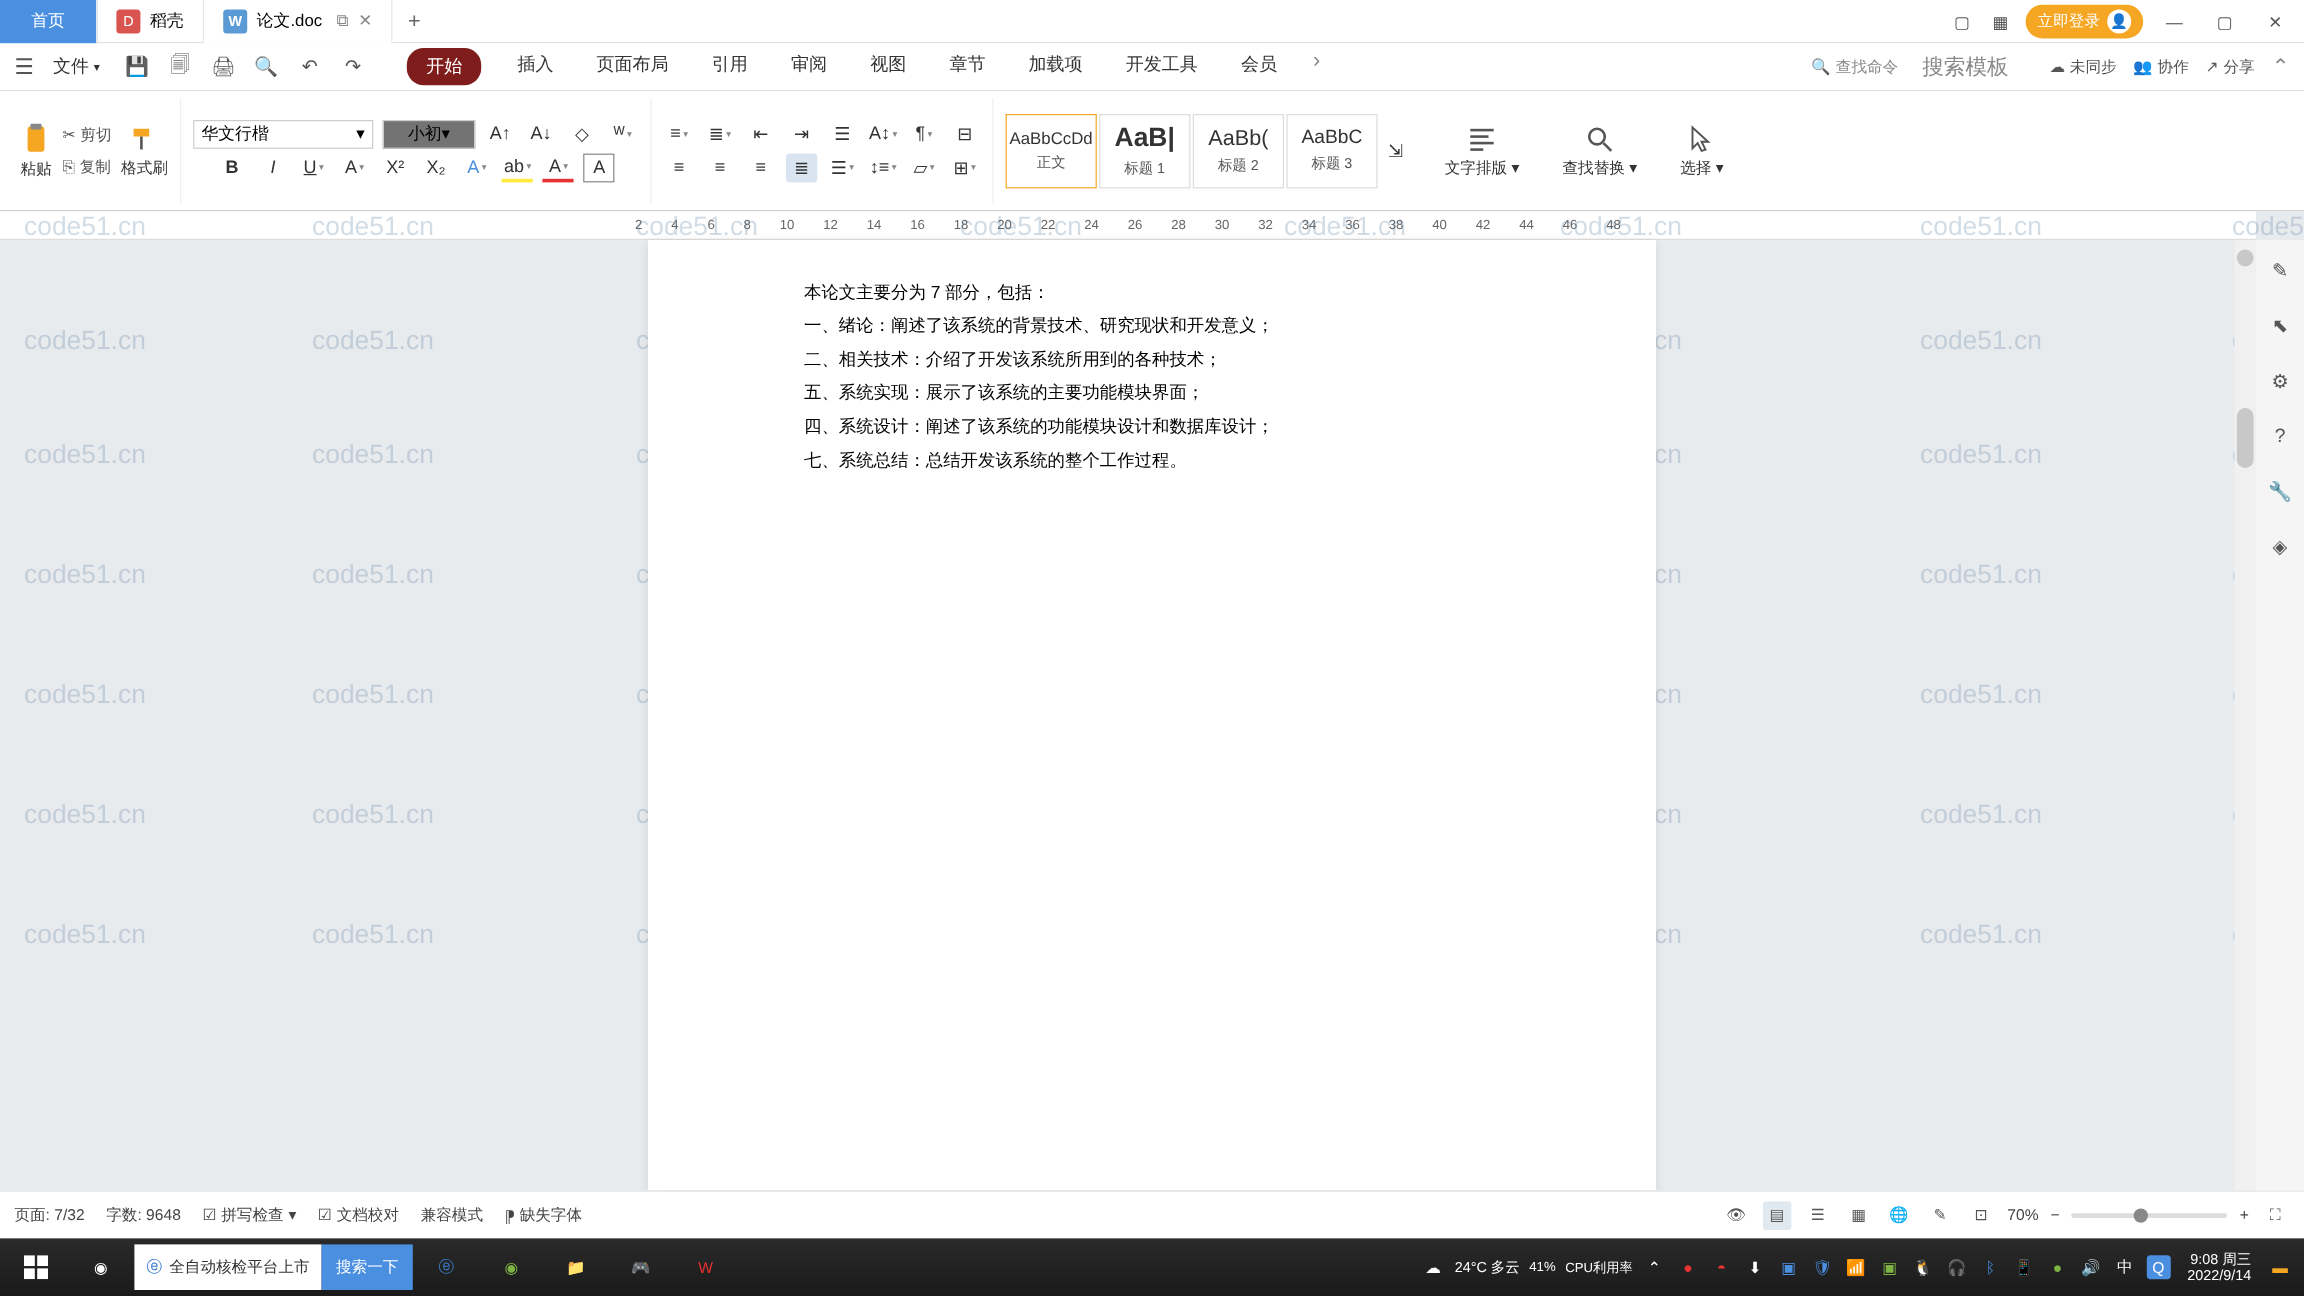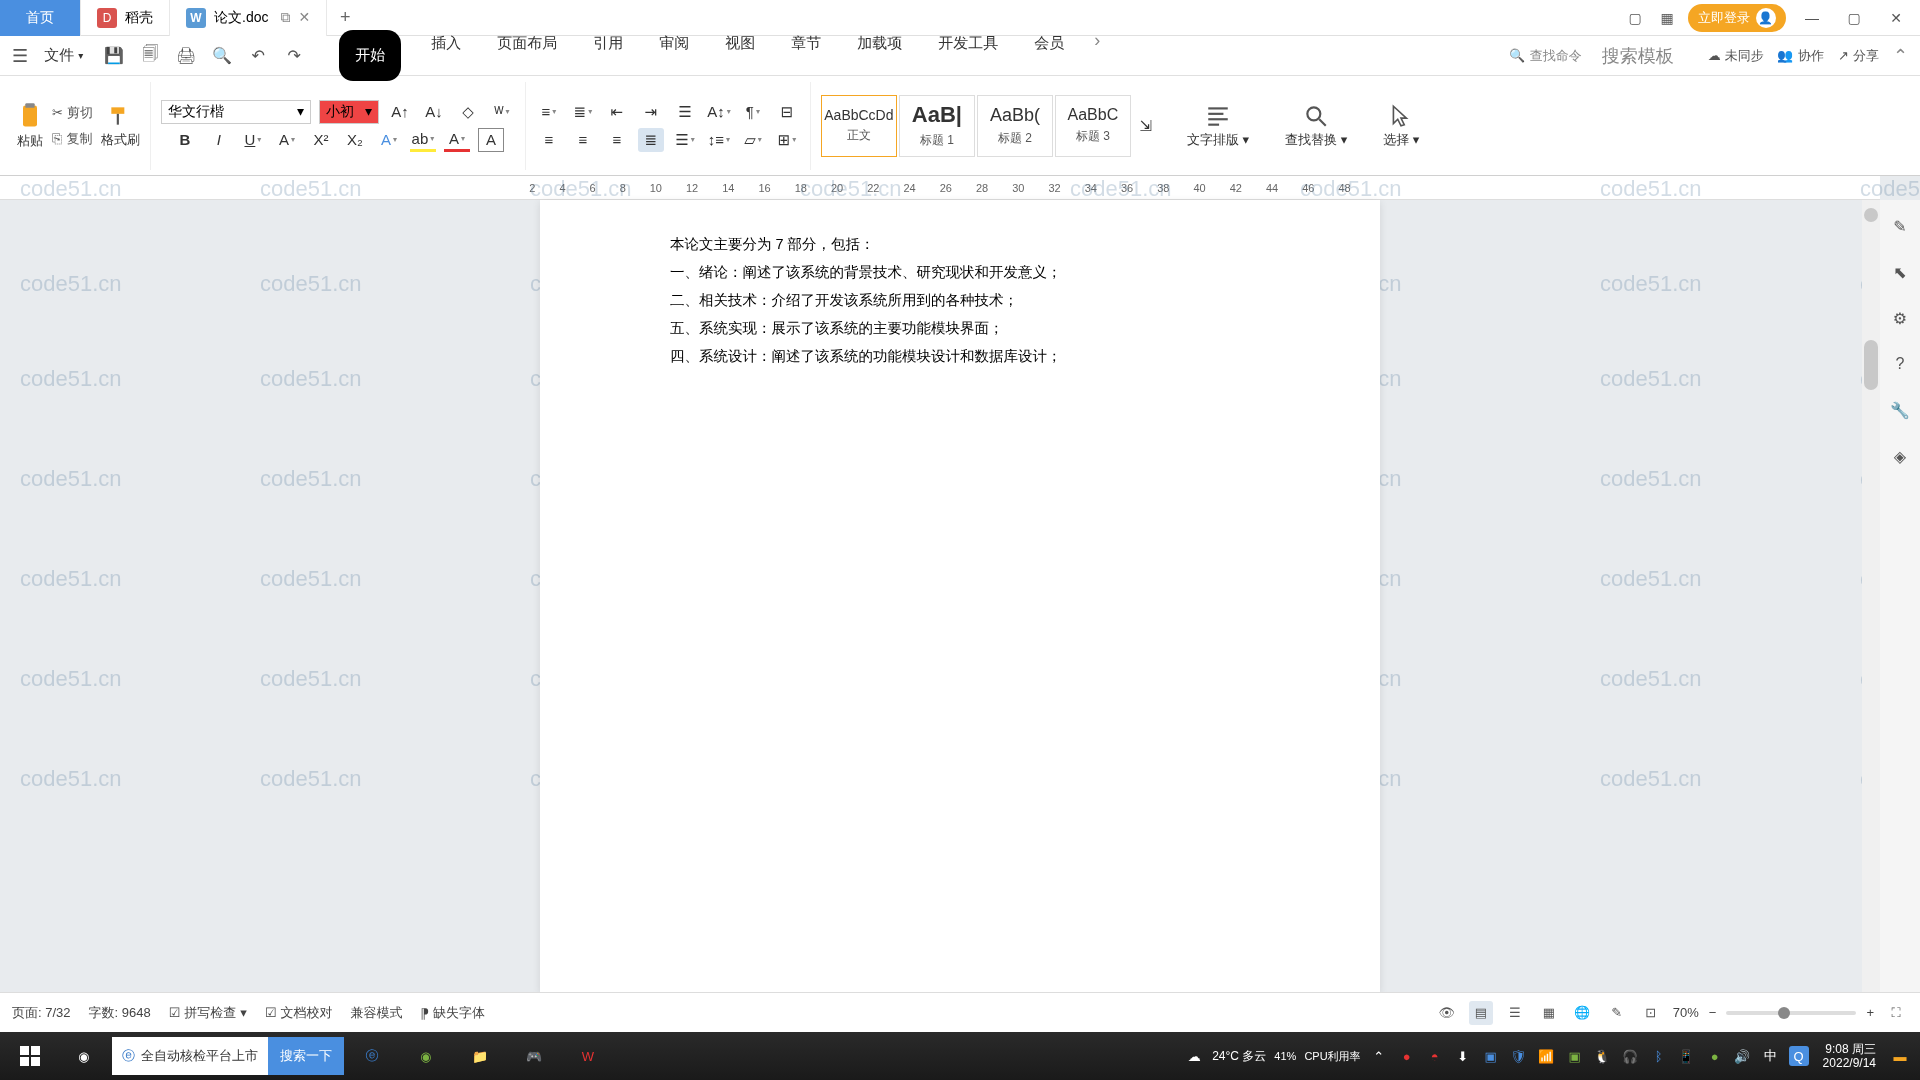--- a/index.html
+++ b/index.html
@@ -19,37 +19,37 @@
 .login-pill .avatar { width: 20px; height: 20px; background: #fff; border-radius: 50%; display:flex;align-items:center;justify-content:center;color:#f5a623;font-size:12px; }
 .win-btn { width: 32px; height: 28px; display: flex; align-items: center; justify-content: center; color: #555; cursor: pointer; font-size: 14px;}
 
 .menubar { height: 40px; background: #fff; display: flex; align-items: center; padding: 0 12px; border-bottom: 1px solid #e0e0e0; gap: 4px; }
 .hamburger { font-size: 18px; color: #555; margin-right: 8px; cursor:pointer; }
 .file-menu { font-size: 15px; color: #333; cursor: pointer; padding: 0 4px; display:flex;align-items:center;gap:4px; }
 .quick-icons { display: flex; gap: 14px; margin-left: 12px; margin-right: 20px; }
 .quick-icons .qi { width: 22px; height: 22px; display:flex;align-items:center;justify-content:center; color: #555; cursor:pointer; font-size:16px; }
 .ribbon-tabs { display: flex; gap: 24px; margin-left: 10px; font-size: 15px; }
 .ribbon-tab { color: #333; cursor: pointer; padding: 4px 6px; }
-.ribbon-tab.active { background: #000000; color: #fff; border-radius: 14px; padding: 16px 16px; }
+.ribbon-tab.active { background: #7f1d1d; color: #fff; border-radius: 14px; padding: 6px 16px; }
 .menubar-right { margin-left: auto; display: flex; align-items: center; gap: 14px; font-size: 14px; color: #555; }
 .search-cmd { display:flex;align-items:center;gap:4px;color:#888;font-size:13px; }
 .search-tpl { padding: 2px 6px; color: #888; font-size: 18px; }
 .caret { font-size: 18px; color: #888; cursor:pointer; }
 
 .ribbon { height: 100px; background: #fff; display: flex; align-items: center; padding: 0 6px; border-bottom: 1px solid #d0d0d0; }
 .ribbon-group { display: flex; flex-direction: column; align-items: center; padding: 0 10px; gap: 4px; border-right: 1px solid #efefef; height: 88px; justify-content: center;}
 .ribbon-group.noborder{border-right:none;}
 .rg-row { display: flex; align-items: center; gap: 8px; }
 .rg-label { font-size: 13px; color: #333; }
 .paste-big { display:flex;flex-direction:column;align-items:center;gap:2px;cursor:pointer; }
 .paste-big svg{width:28px;height:28px;}
 .small-btn { display:flex;align-items:center;gap:4px;font-size:13px;color:#555;cursor:pointer; }
 .fmt-brush{display:flex;flex-direction:column;align-items:center;gap:2px;cursor:pointer;}
 .font-select{border:1px solid #ccc;padding:2px 6px;font-size:14px;background:#fff;min-width:150px;display:flex;justify-content:space-between;cursor:pointer;}
-.size-select{border:1px solid #ccc;padding:2px 6px;font-size:14px;background:#ef4444;min-width:60px;display:flex;justify-content:space-between;cursor:pointer;}
+.size-select{border:1px solid #ccc;padding:2px 20px;font-size:14px;background:#737373;min-width:60px;display:flex;justify-content:space-between;cursor:pointer;}
 .fmt-btn{width:26px;height:24px;display:flex;align-items:center;justify-content:center;font-size:15px;cursor:pointer;color:#333;}
 .fmt-btn.dd::after{content:"▾";font-size:8px;margin-left:2px;color:#888;}
 .styles-gallery{display:flex;align-items:center;gap:2px;}
 .style-item{width:76px;height:62px;border:1px solid #ddd;display:flex;flex-direction:column;align-items:center;justify-content:center;cursor:pointer;}
 .style-item.sel{border-color:#f5a623;}
 .style-preview{font-size:14px;color:#333;}
 .style-preview.big{font-size:22px;font-weight:bold;}
 .style-name{font-size:12px;color:#555;margin-top:4px;}
 .big-vertical{display:flex;flex-direction:column;align-items:center;gap:2px;cursor:pointer;padding:0 8px;}
 .big-vertical svg{width:26px;height:26px;}
@@ -378,20 +378,21 @@
       <div class="wm" style="left: 1860px; top: 590px;">code51.cn</div>
     </div>
 
   <div class="page">
     <div class="doc-text" id="doc-lines">
         <div>本论文主要分为 7 部分，包括：</div>
         <div>一、绪论：阐述了该系统的背景技术、研究现状和开发意义；</div>
         <div>二、相关技术：介绍了开发该系统所用到的各种技术；</div>
         <div>五、系统实现：展示了该系统的主要功能模块界面；</div>
         <div>四、系统设计：阐述了该系统的功能模块设计和数据库设计；</div>
+        <div>七、系统总结：总结开发该系统的整个工作过程。</div>
       </div>
   </div>
 
   <div class="scrollbar-v">
     <div class="scroll-thumb" style="top:8px;height:14px;"></div>
     <div class="scroll-thumb" style="top:140px;height:50px;"></div>
   </div>
 
   <div class="right-rail">
     <span class="rail-btn">✎</span>

